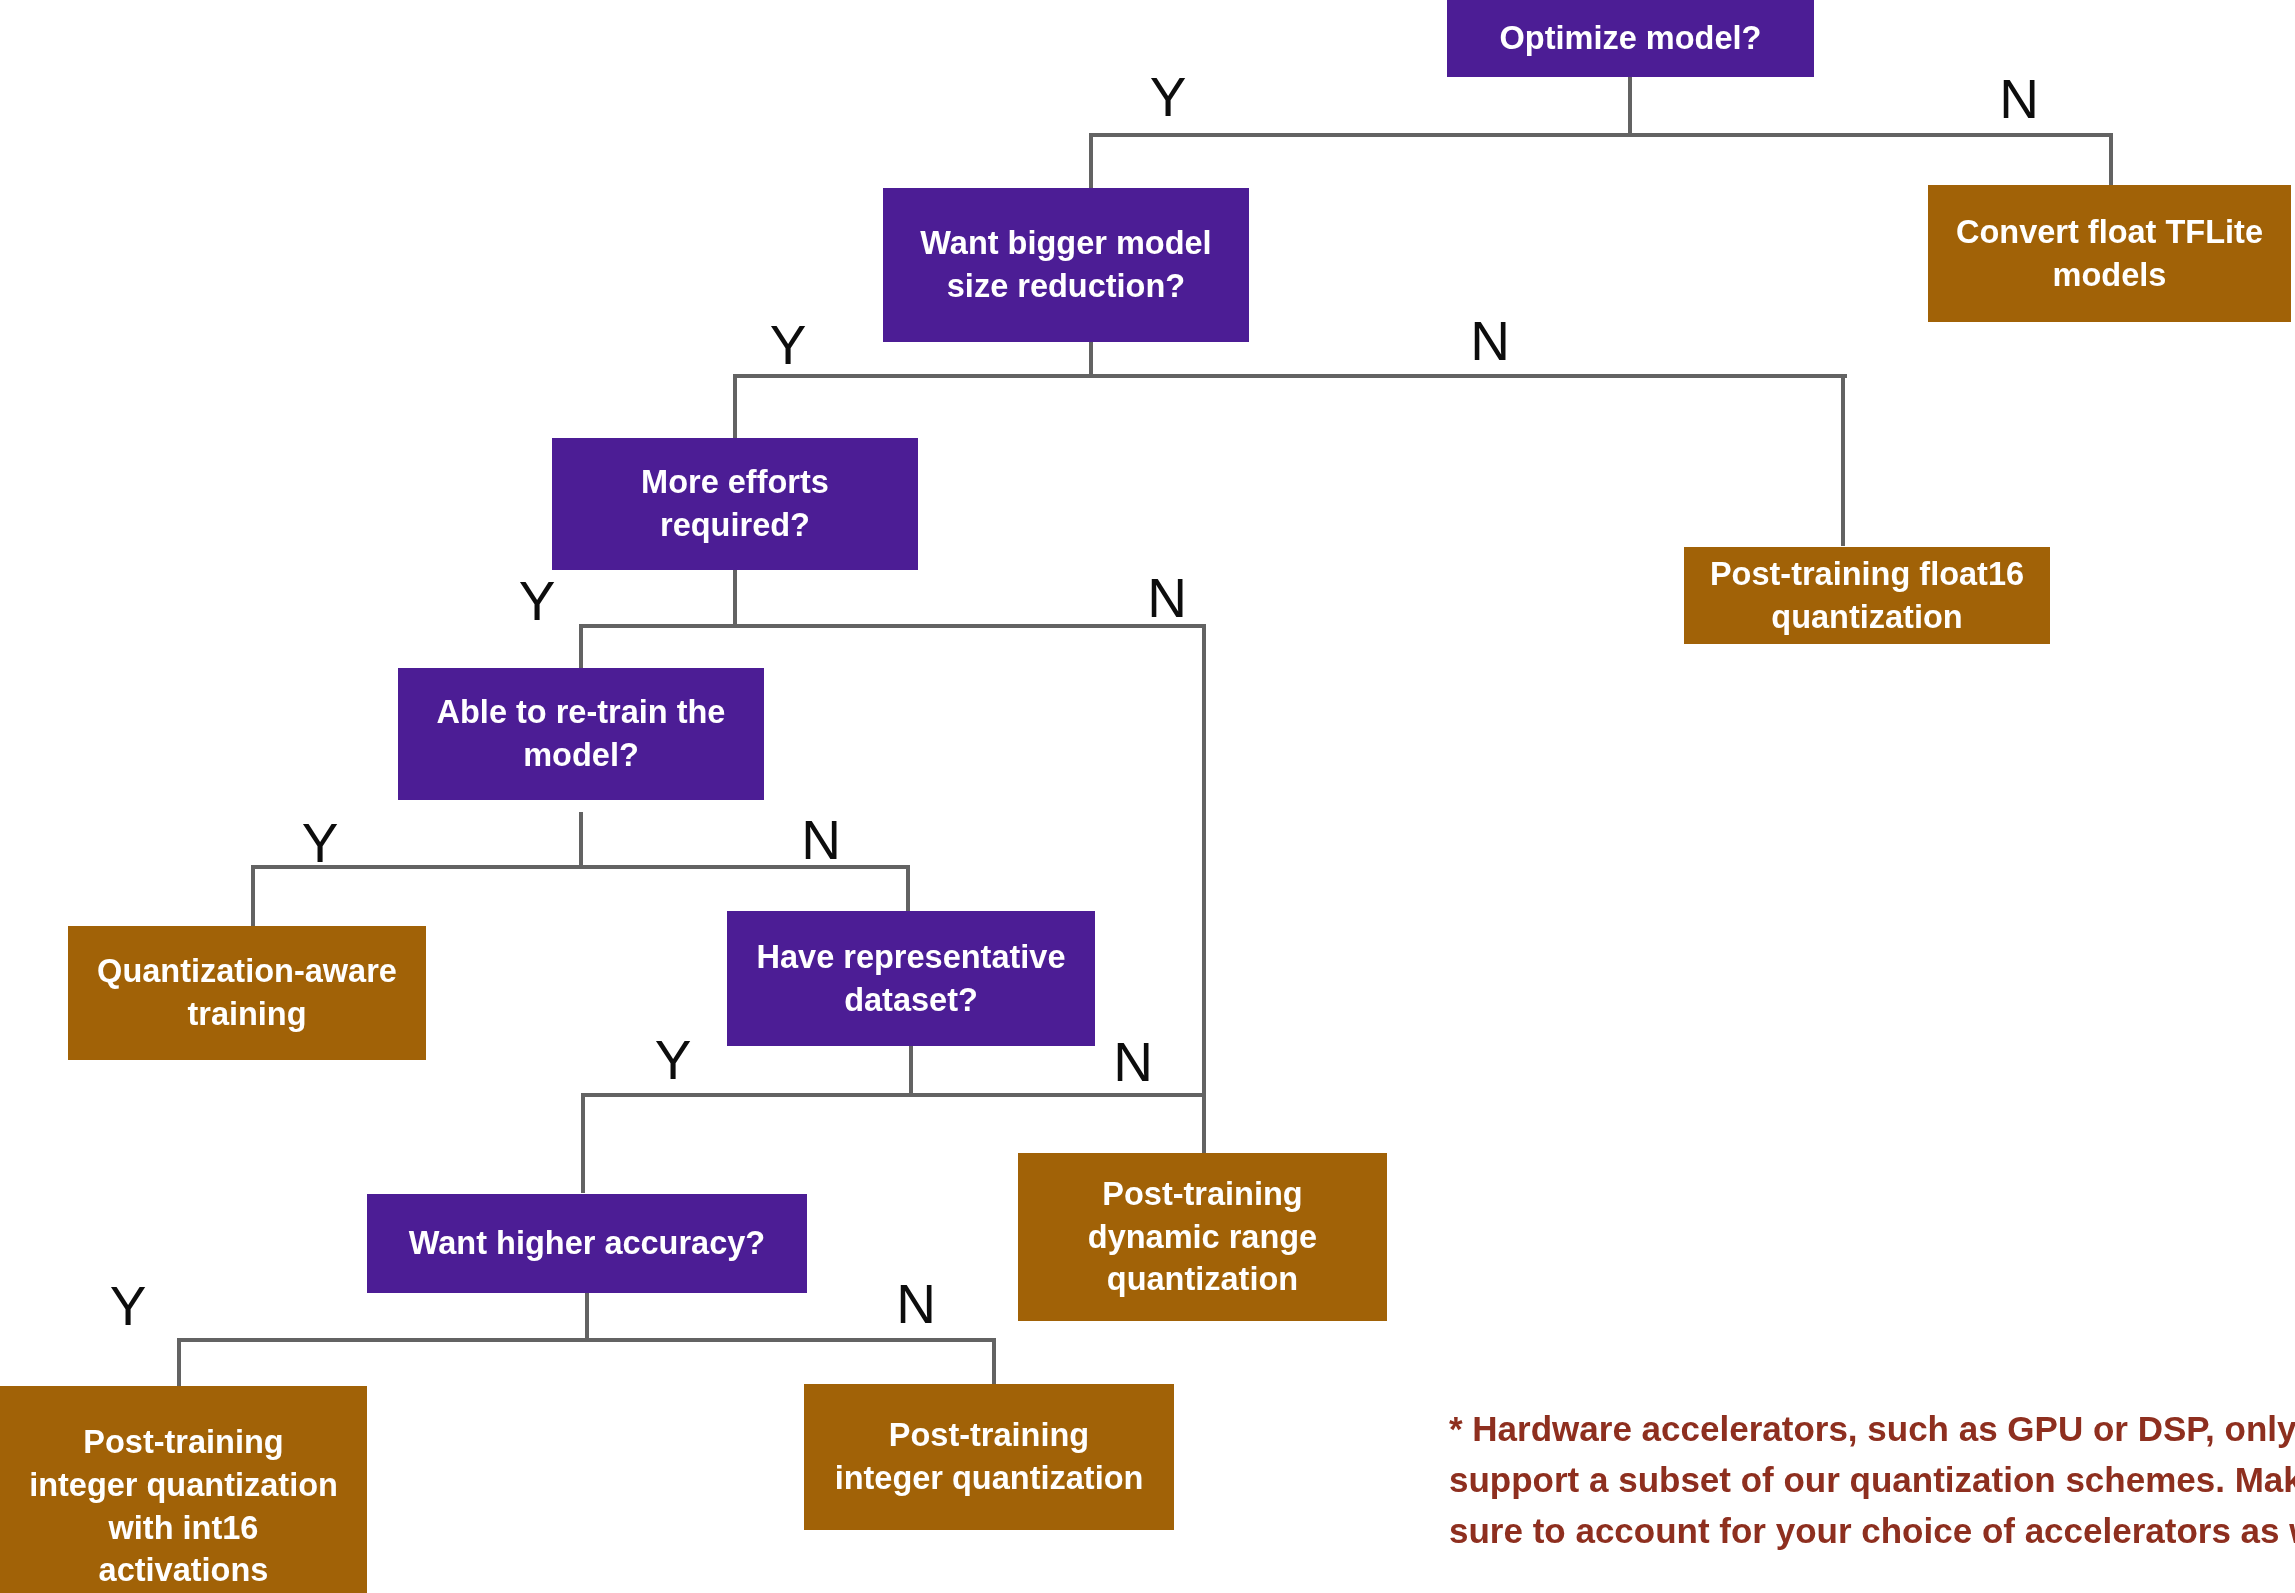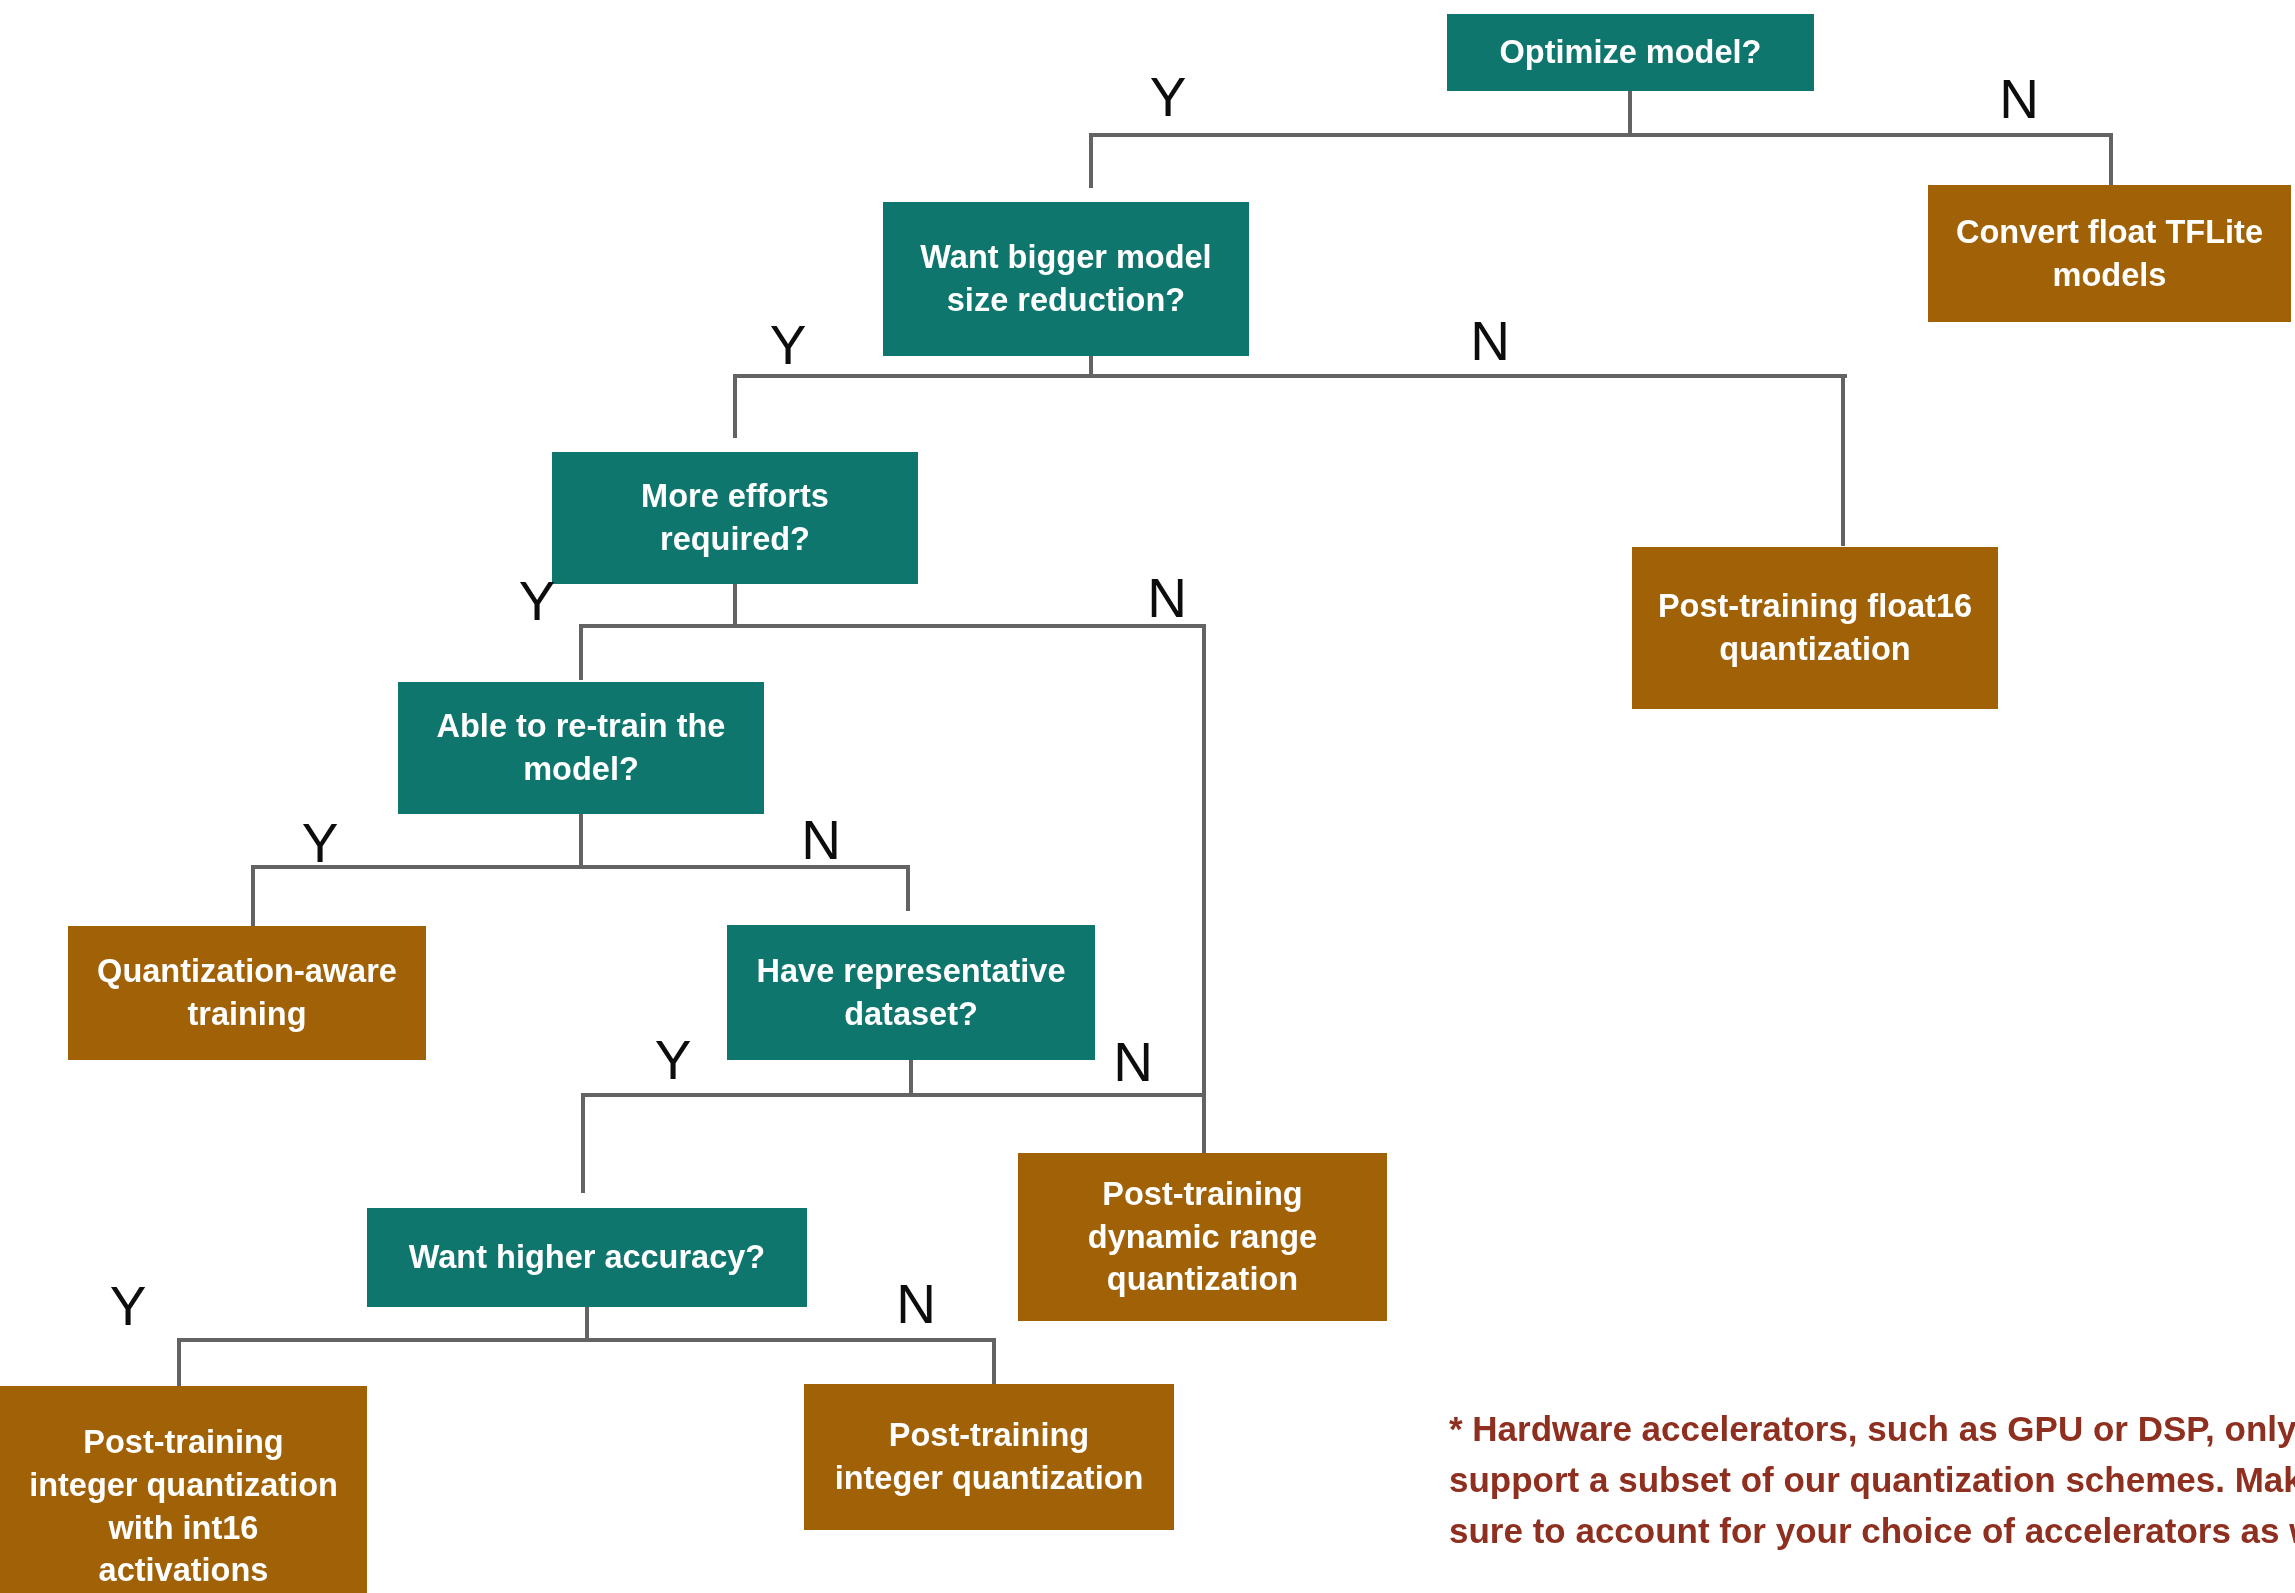--- a/index.html
+++ b/index.html
@@ -15,21 +15,21 @@
     display:flex;align-items:center;justify-content:center;
     text-align:center;
     color:#ffffff;
     font-weight:bold;
     font-size:32.5px;
     line-height:1.32;
     white-space:pre-line;
     box-sizing:border-box;
     padding:0 5.9px;
   }
-  .green{background:#0f766e;margin-top:14px;}
+  .green{background:#4c1d95;}
   .orange{background:#a16207;}
   .edge{position:absolute;background:#636363;}
   .yn{
     position:absolute;
     transform:translate(-50%,-50%);
     font-size:55px;
     font-weight:400;
     color:#0d0d0d;
     line-height:1;
   }
@@ -77,21 +77,21 @@
   <div class="edge" style="left:177px;top:1338px;width:3.9px;height:48px"></div>
   <div class="edge" style="left:992px;top:1338px;width:3.9px;height:46px"></div>
 
   <div class="node green" style="left:1447px;top:0;width:367px;height:77px">Optimize model?</div>
   <div class="node green" style="left:883px;top:188px;width:366px;height:154px">Want bigger model
 size reduction?</div>
   <div class="node orange" style="left:1928px;top:185px;width:363px;height:137px">Convert float TFLite
 models</div>
   <div class="node green" style="left:552px;top:438px;width:366px;height:132px">More efforts
 required?</div>
-  <div class="node orange" style="left:1632px;top:547px;width:366px;height:162px">Post-training float16
+  <div class="node orange" style="left:1684px;top:547px;width:366px;height:97px">Post-training float16
 quantization</div>
   <div class="node green" style="left:398px;top:668px;width:366px;height:132px">Able to re-train the
 model?</div>
   <div class="node orange" style="left:68px;top:926px;width:358px;height:134px">Quantization-aware
 training</div>
   <div class="node green" style="left:367px;top:1194px;width:440px;height:99px">Want higher accuracy?</div>
   <div class="node green" style="left:727px;top:911px;width:368px;height:135px">Have representative
 dataset?</div>
   <div class="node orange" style="left:1018px;top:1153px;width:369px;height:168px">Post-training
 dynamic range

